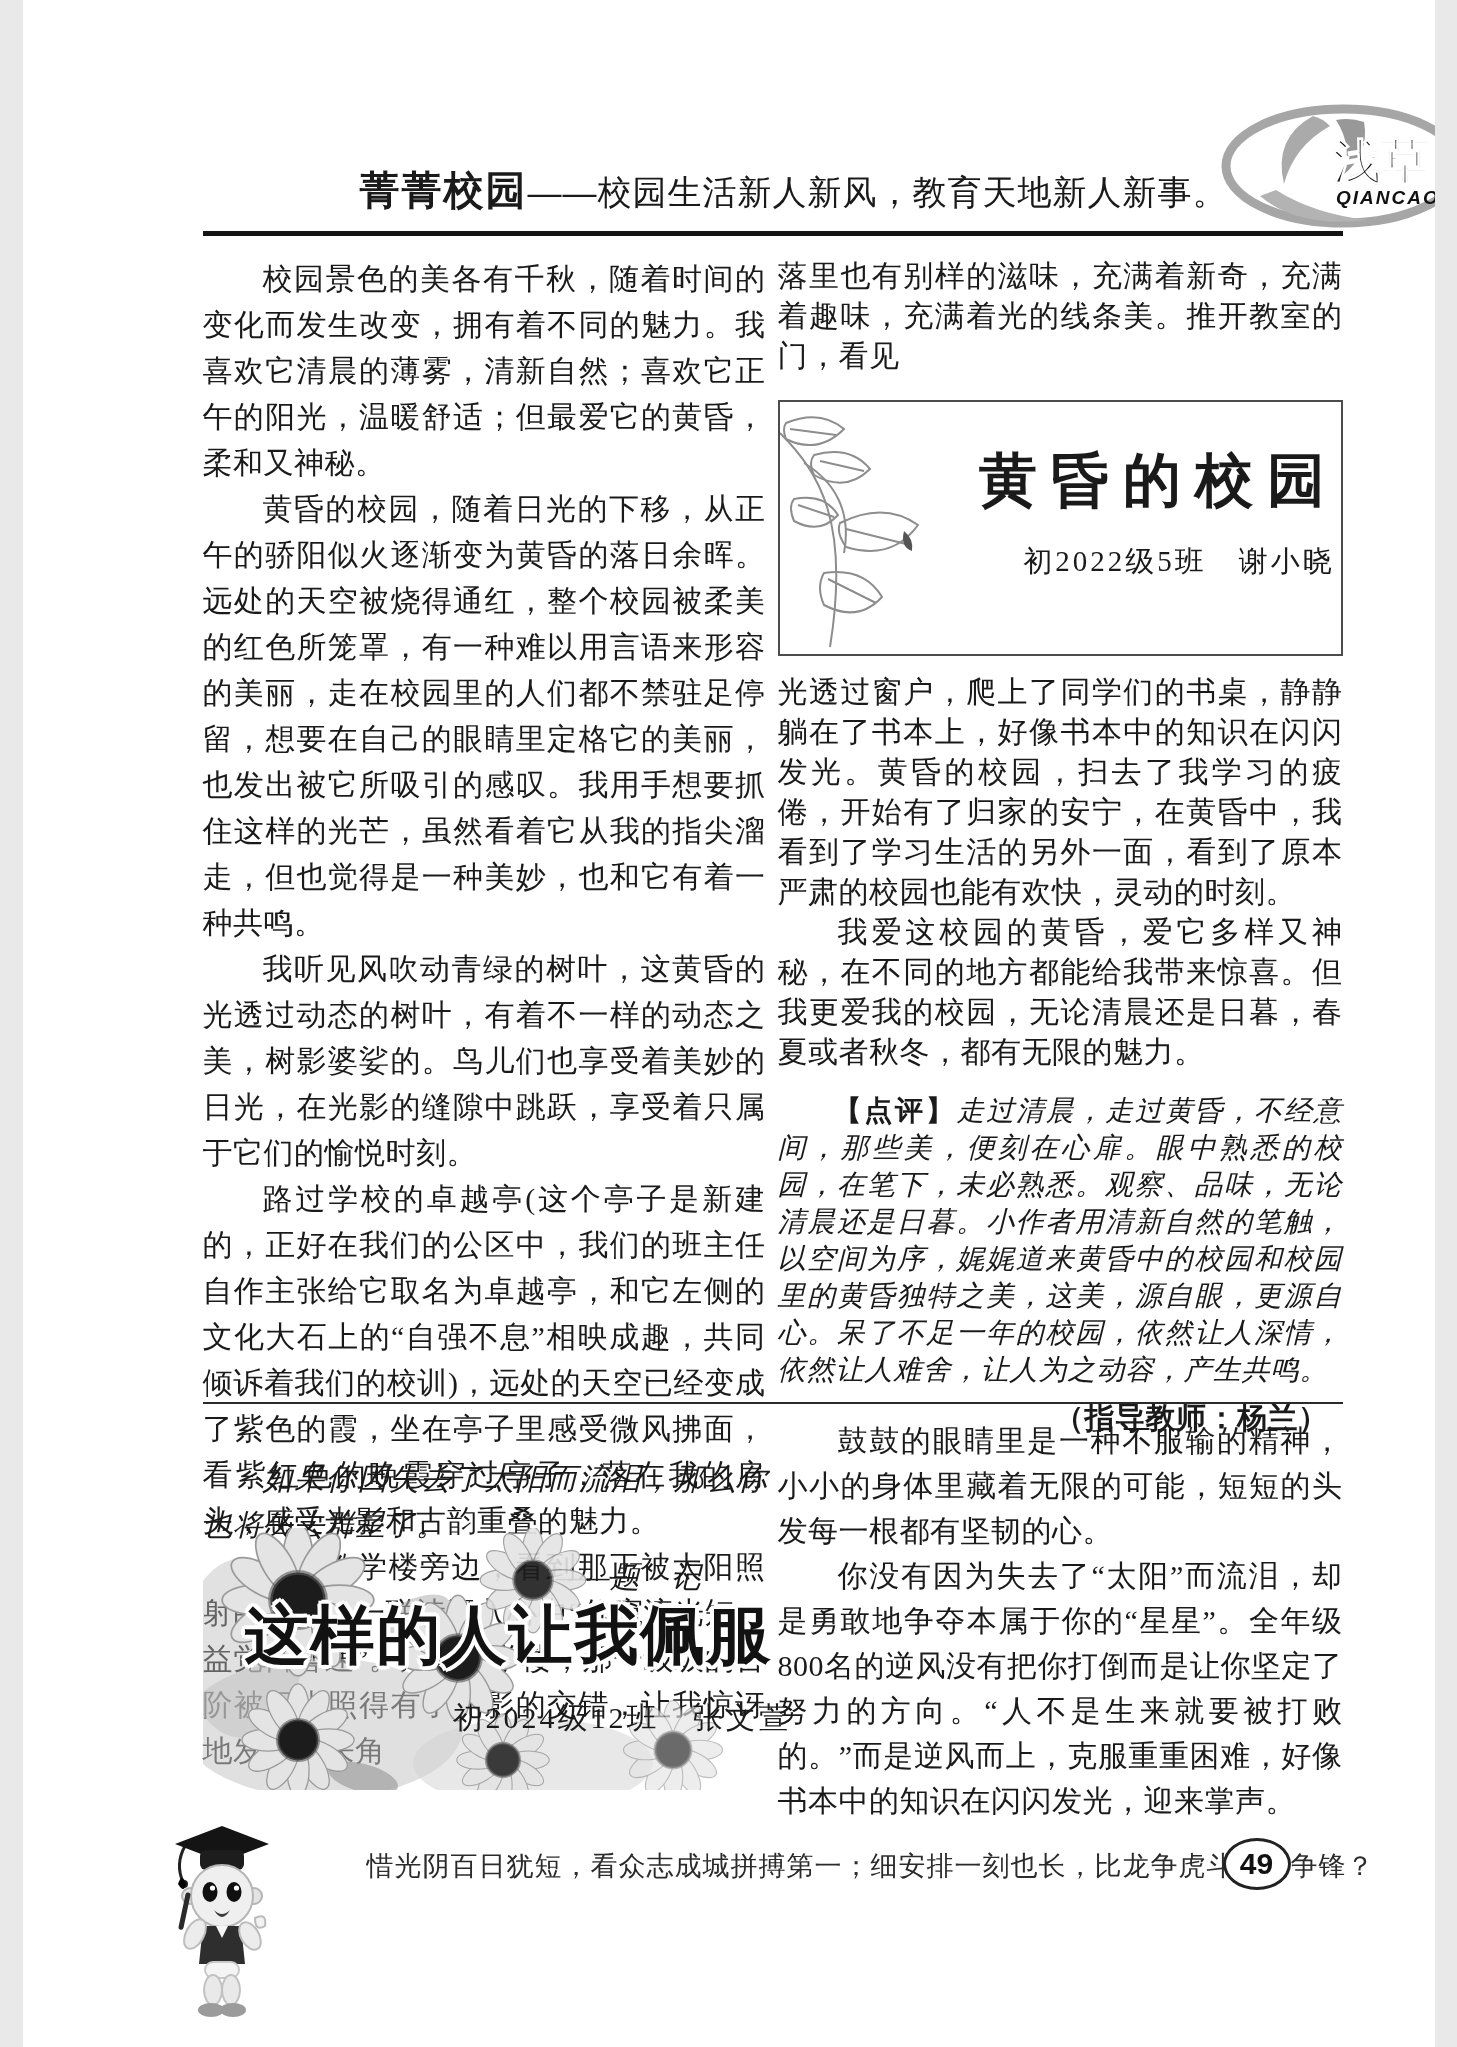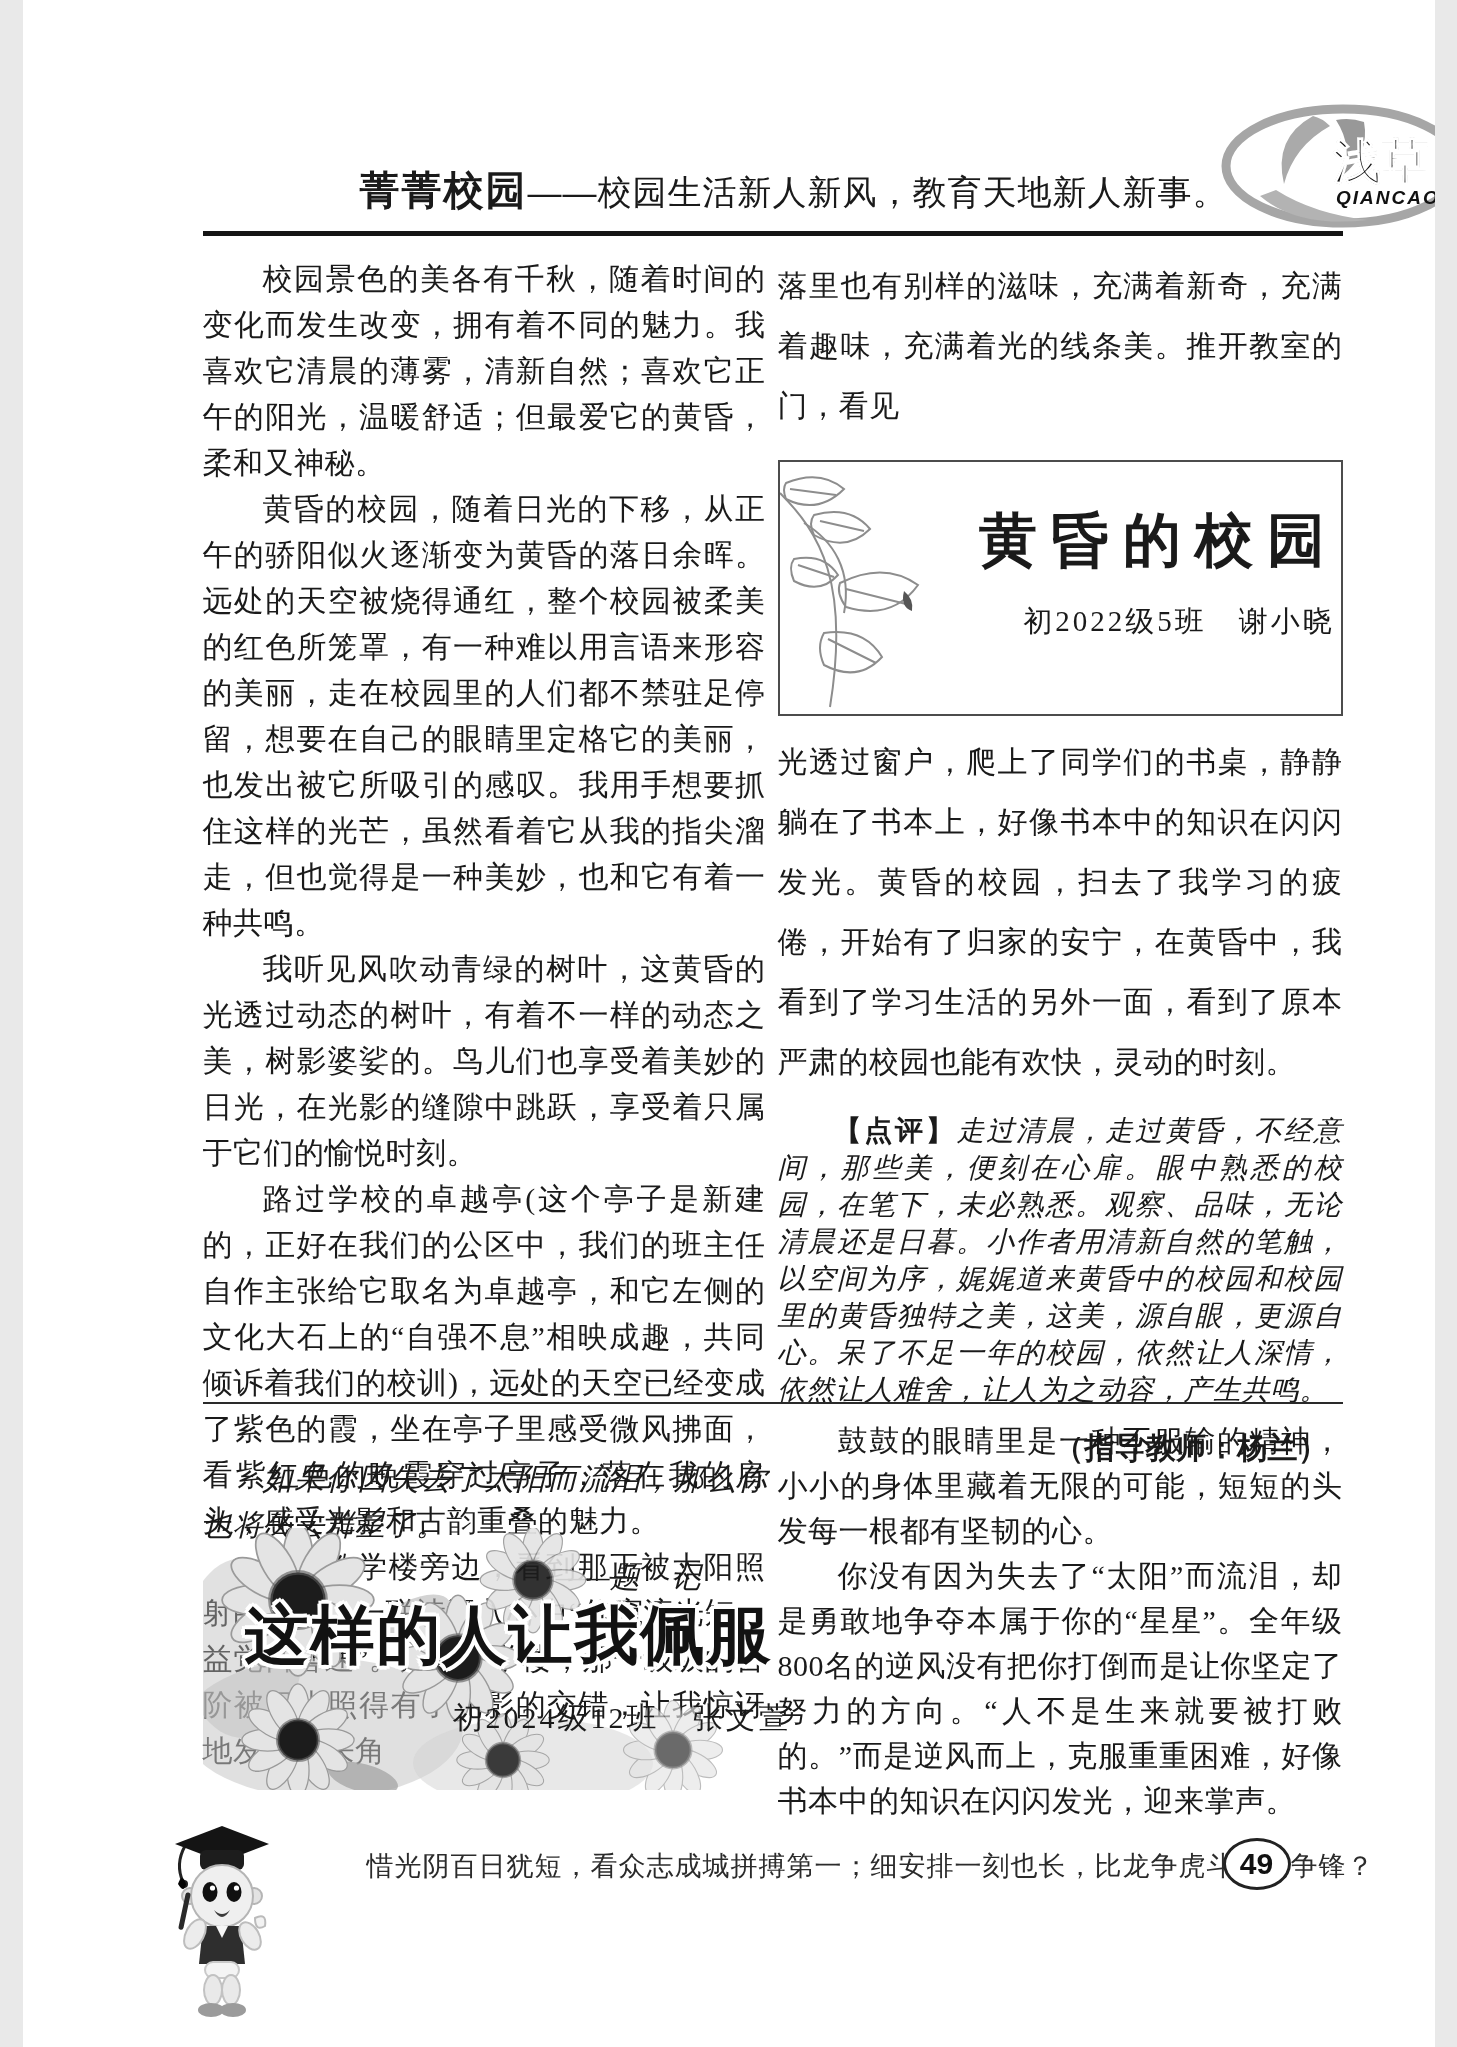--- a/index.html
+++ b/index.html
@@ -13,21 +13,21 @@
   .header-bold{font-family:"Liberation Sans","DejaVu Sans",sans-serif;font-weight:900;font-size:40px;letter-spacing:2px;}
   .header-rest{font-family:"Liberation Sans","DejaVu Sans",sans-serif;font-weight:500;font-size:34px;letter-spacing:1px;}
   .header-rule{position:absolute;left:180px;top:231px;width:1140px;height:5px;background:#141414;}
   .logo{position:absolute;left:1195px;top:100px;width:250px;height:132px;}
   
   .col{position:absolute;width:565px;text-align:justify;}
   .col p{margin:0;text-indent:2em;font-size:30px;line-height:46px;letter-spacing:0.5px;}
   .col p.no-indent{text-indent:0;}
   .col-left-top{left:180px;top:256px;width:563px;}
   .col-right-top{left:755px;top:256px;}
-  .col-right-top p{line-height:60px;}
+  .col-right-top p{line-height:40px;}
   .col-left-bottom{left:180px;top:1456px;}
   .col-right-bottom{left:755px;top:1418px;}
   .col-right-bottom p{line-height:45px;margin-bottom:0;}
   
   .title-box{position:relative;border:2px solid #4c4c4c;height:252px;margin:24px 0 16px 0;background:#fff;overflow:hidden;}
   .title-box-art{position:absolute;left:-6px;top:0;height:100%;}
   .tb-right{margin-left:198px;text-align:center;}
   .tb-title{margin-top:40px;font-size:58px;font-weight:700;letter-spacing:14px;white-space:nowrap;}
   .tb-byline{margin-top:22px;font-size:29px;letter-spacing:3px;padding-left:40px;}
   
@@ -105,20 +105,21 @@
         </g>
         <path d="M 130,128 q 10,8 8,20 q -12,-4 -8,-20 z" fill="#555"></path>
       </svg>
       <div class="tb-right">
         <div class="tb-title">黄昏的校园</div>
         <div class="tb-byline">初2022级5班　谢小晓</div>
       </div>
     </div>
 
     <p class="no-indent">光透过窗户，爬上了同学们的书桌，静静躺在了书本上，好像书本中的知识在闪闪发光。黄昏的校园，扫去了我学习的疲倦，开始有了归家的安宁，在黄昏中，我看到了学习生活的另外一面，看到了原本严肃的校园也能有欢快，灵动的时刻。</p>
+    <p>我爱这校园的黄昏，爱它多样又神秘，在不同的地方都能给我带来惊喜。但我更爱我的校园，无论清晨还是日暮，春夏或者秋冬，都有无限的魅力。</p>
 
     <p class="review">
       <span class="review-label">【点评】</span><span class="review-body">走过清晨，走过黄昏，不经意间，那些美，便刻在心扉。眼中熟悉的校园，在笔下，未必熟悉。观察、品味，无论清晨还是日暮。小作者用清新自然的笔触，以空间为序，娓娓道来黄昏中的校园和校园里的黄昏独特之美，这美，源自眼，更源自心。呆了不足一年的校园，依然让人深情，依然让人难舍，让人为之动容，产生共鸣。</span>
     </p>
     <p class="teacher-line">（指导教师：杨兰）</p>
   </div>
 
   <div class="divider"></div>
 
   <div class="col col-left-bottom">

